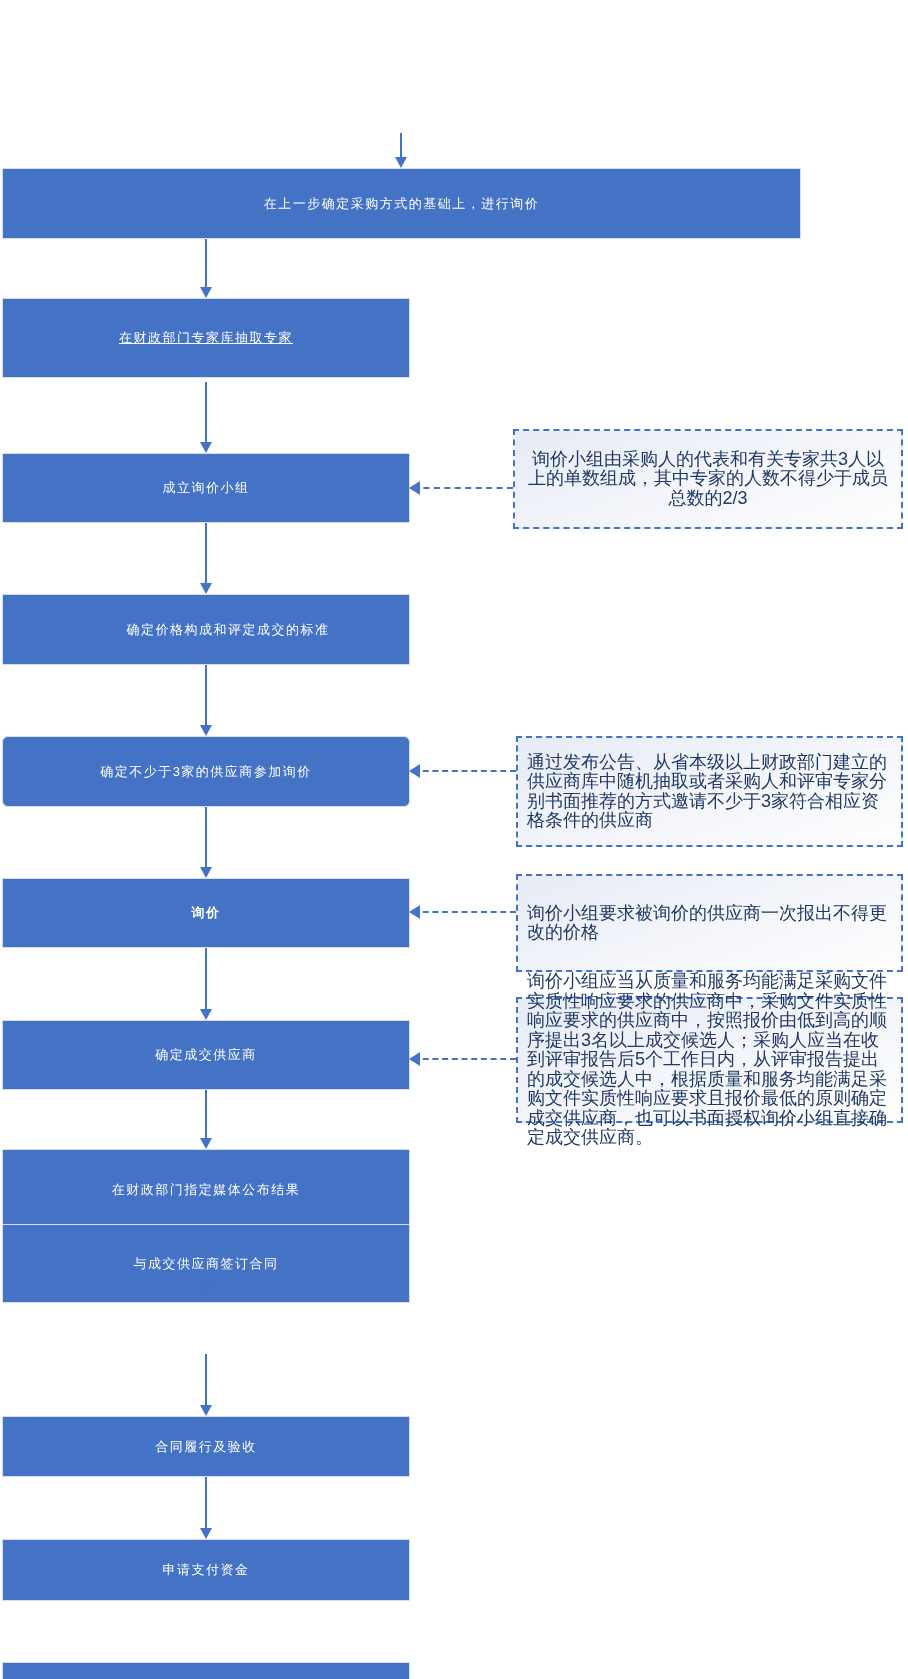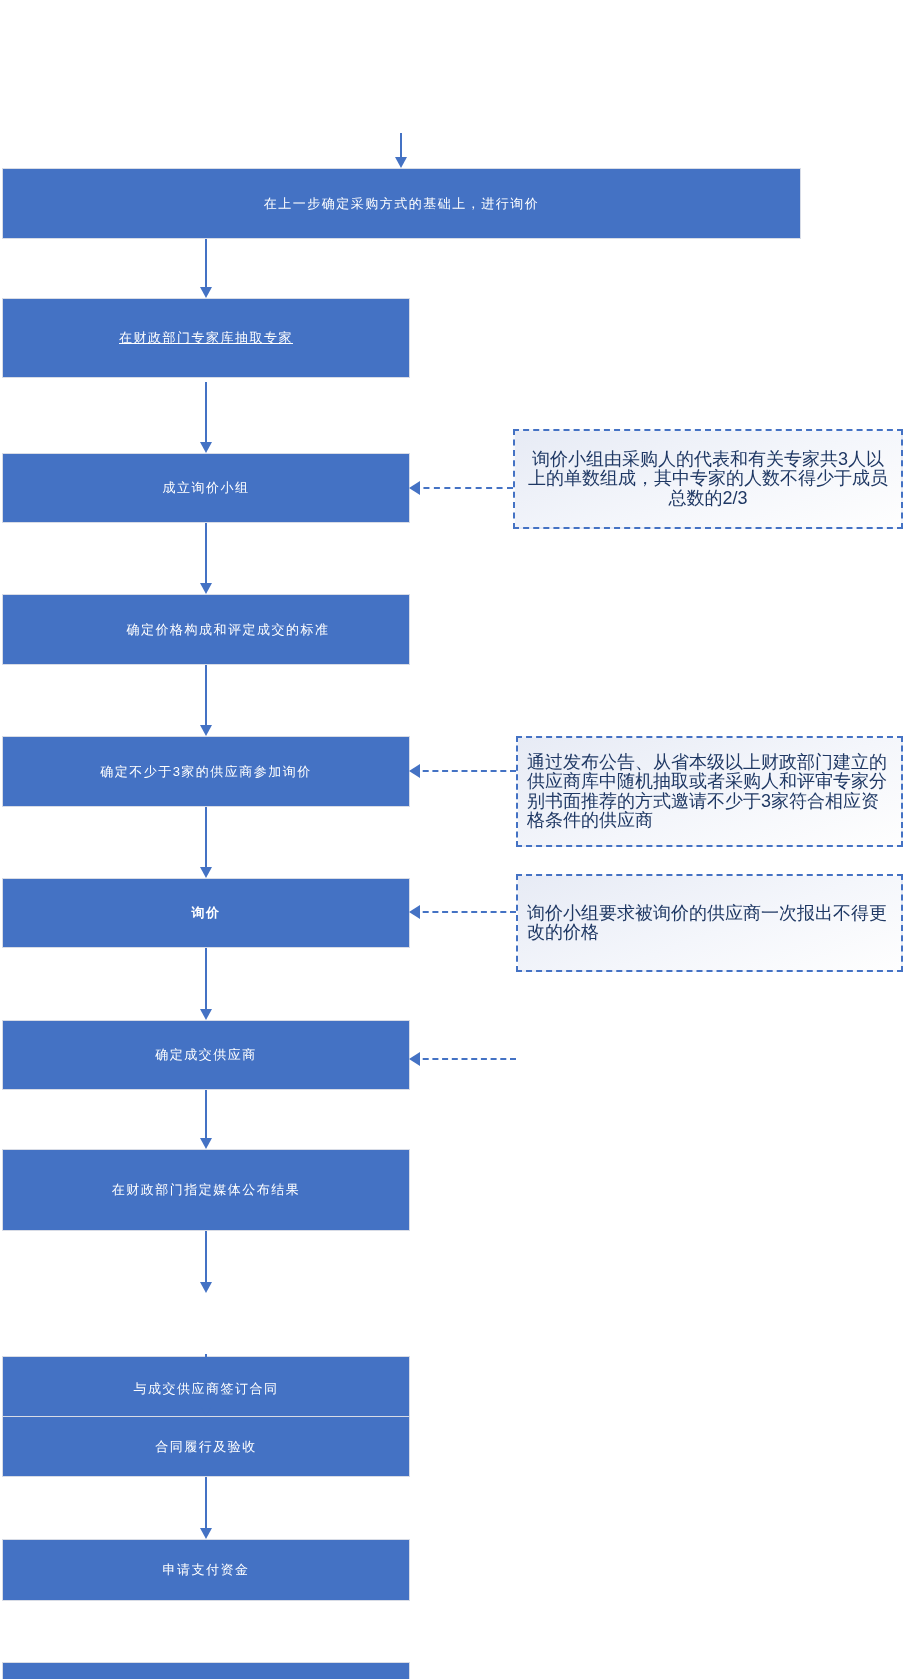--- a/index.html
+++ b/index.html
@@ -58,33 +58,33 @@
   </div>
   <div class="node" style="left:2px;top:298px;width:408px;height:80px;text-decoration:underline;">
     <span>在财政部门专家库抽取专家</span>
   </div>
   <div class="node" style="left:2px;top:453px;width:408px;height:70px;">
     <span>成立询价小组</span>
   </div>
   <div class="node" style="left:2px;top:594px;width:408px;height:71px;padding-left:44px;">
     <span>确定价格构成和评定成交的标准</span>
   </div>
-  <div class="node" style="left:2px;top:736px;width:408px;height:71px;">
+  <div class="node" style="left:2px;top:736px;width:408px;height:71px;border-radius:6px;">
     <span>确定不少于3家的供应商参加询价</span>
   </div>
   <div class="node" style="left:2px;top:878px;width:408px;height:70px;font-weight:bold;">
     <span>询价</span>
   </div>
   <div class="node" style="left:2px;top:1020px;width:408px;height:70px;">
     <span>确定成交供应商</span>
   </div>
   <div class="node" style="left:2px;top:1149px;width:408px;height:82px;">
     <span>在财政部门指定媒体公布结果</span>
   </div>
-  <div class="node" style="left:2px;top:1356px;width:408px;height:65px;">
+  <div class="node" style="left:2px;top:1224px;width:408px;height:79px;">
     <span>与成交供应商签订合同</span>
   </div>
   <div class="node" style="left:2px;top:1416px;width:408px;height:61px;">
     <span>合同履行及验收</span>
   </div>
   <div class="node" style="left:2px;top:1539px;width:408px;height:62px;">
     <span>申请支付资金</span>
   </div>
   <div class="node" style="left:2px;top:1662px;width:408px;height:17px;border-bottom:none;"></div>
 
@@ -107,14 +107,17 @@
 
   <div class="note center" style="left:513px;top:429px;width:390px;height:100px;">
     <span>询价小组由采购人的代表和有关专家共3人以上的单数组成，其中专家的人数不得少于成员总数的2/3</span>
   </div>
   <div class="note" style="left:516px;top:736px;width:387px;height:111px;">
     <span>通过发布公告、从省本级以上财政部门建立的供应商库中随机抽取或者采购人和评审专家分别书面推荐的方式邀请不少于3家符合相应资格条件的供应商</span>
   </div>
   <div class="note" style="left:516px;top:874px;width:387px;height:98px;">
     <span>询价小组要求被询价的供应商一次报出不得更改的价格</span>
   </div>
+  <div class="note" style="left:516px;top:997px;width:387px;height:126px;">
+    <span>询价小组应当从质量和服务均能满足采购文件实质性响应要求的供应商中，采购文件实质性响应要求的供应商中，按照报价由低到高的顺序提出3名以上成交候选人；采购人应当在收到评审报告后5个工作日内，从评审报告提出的成交候选人中，根据质量和服务均能满足采购文件实质性响应要求且报价最低的原则确定成交供应商，也可以书面授权询价小组直接确定成交供应商。</span>
+  </div>
 
 </div>
 
 </body></html>

